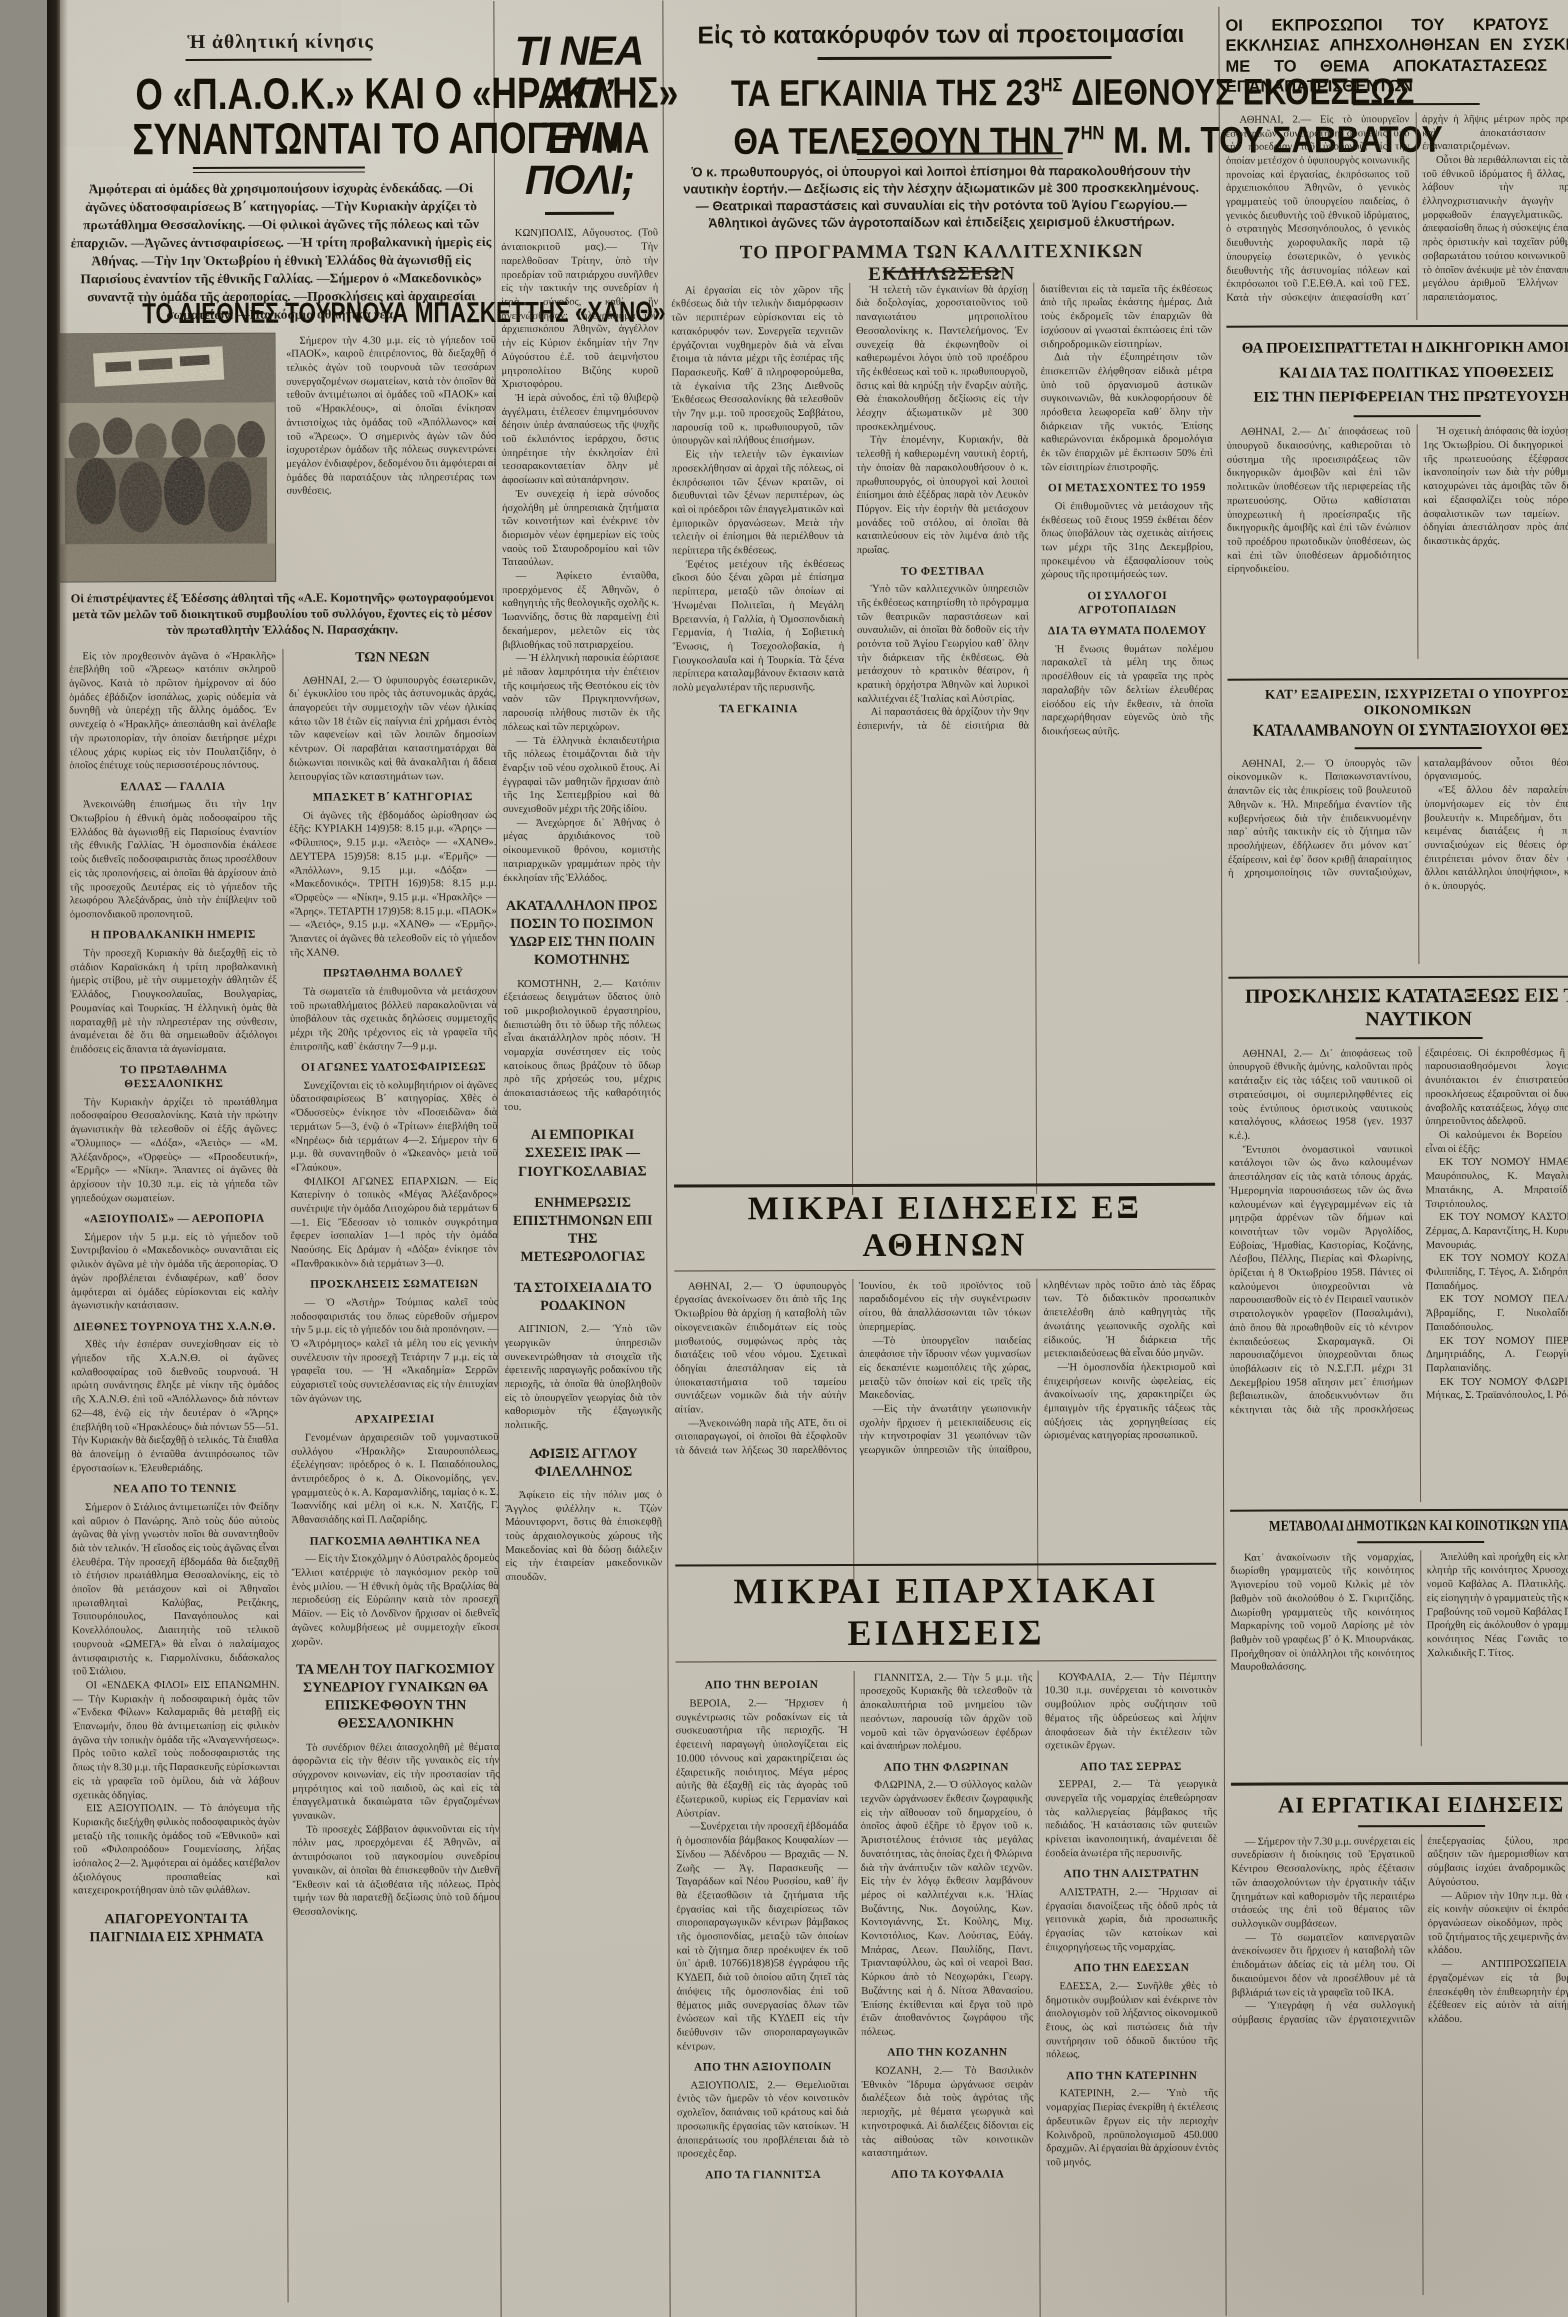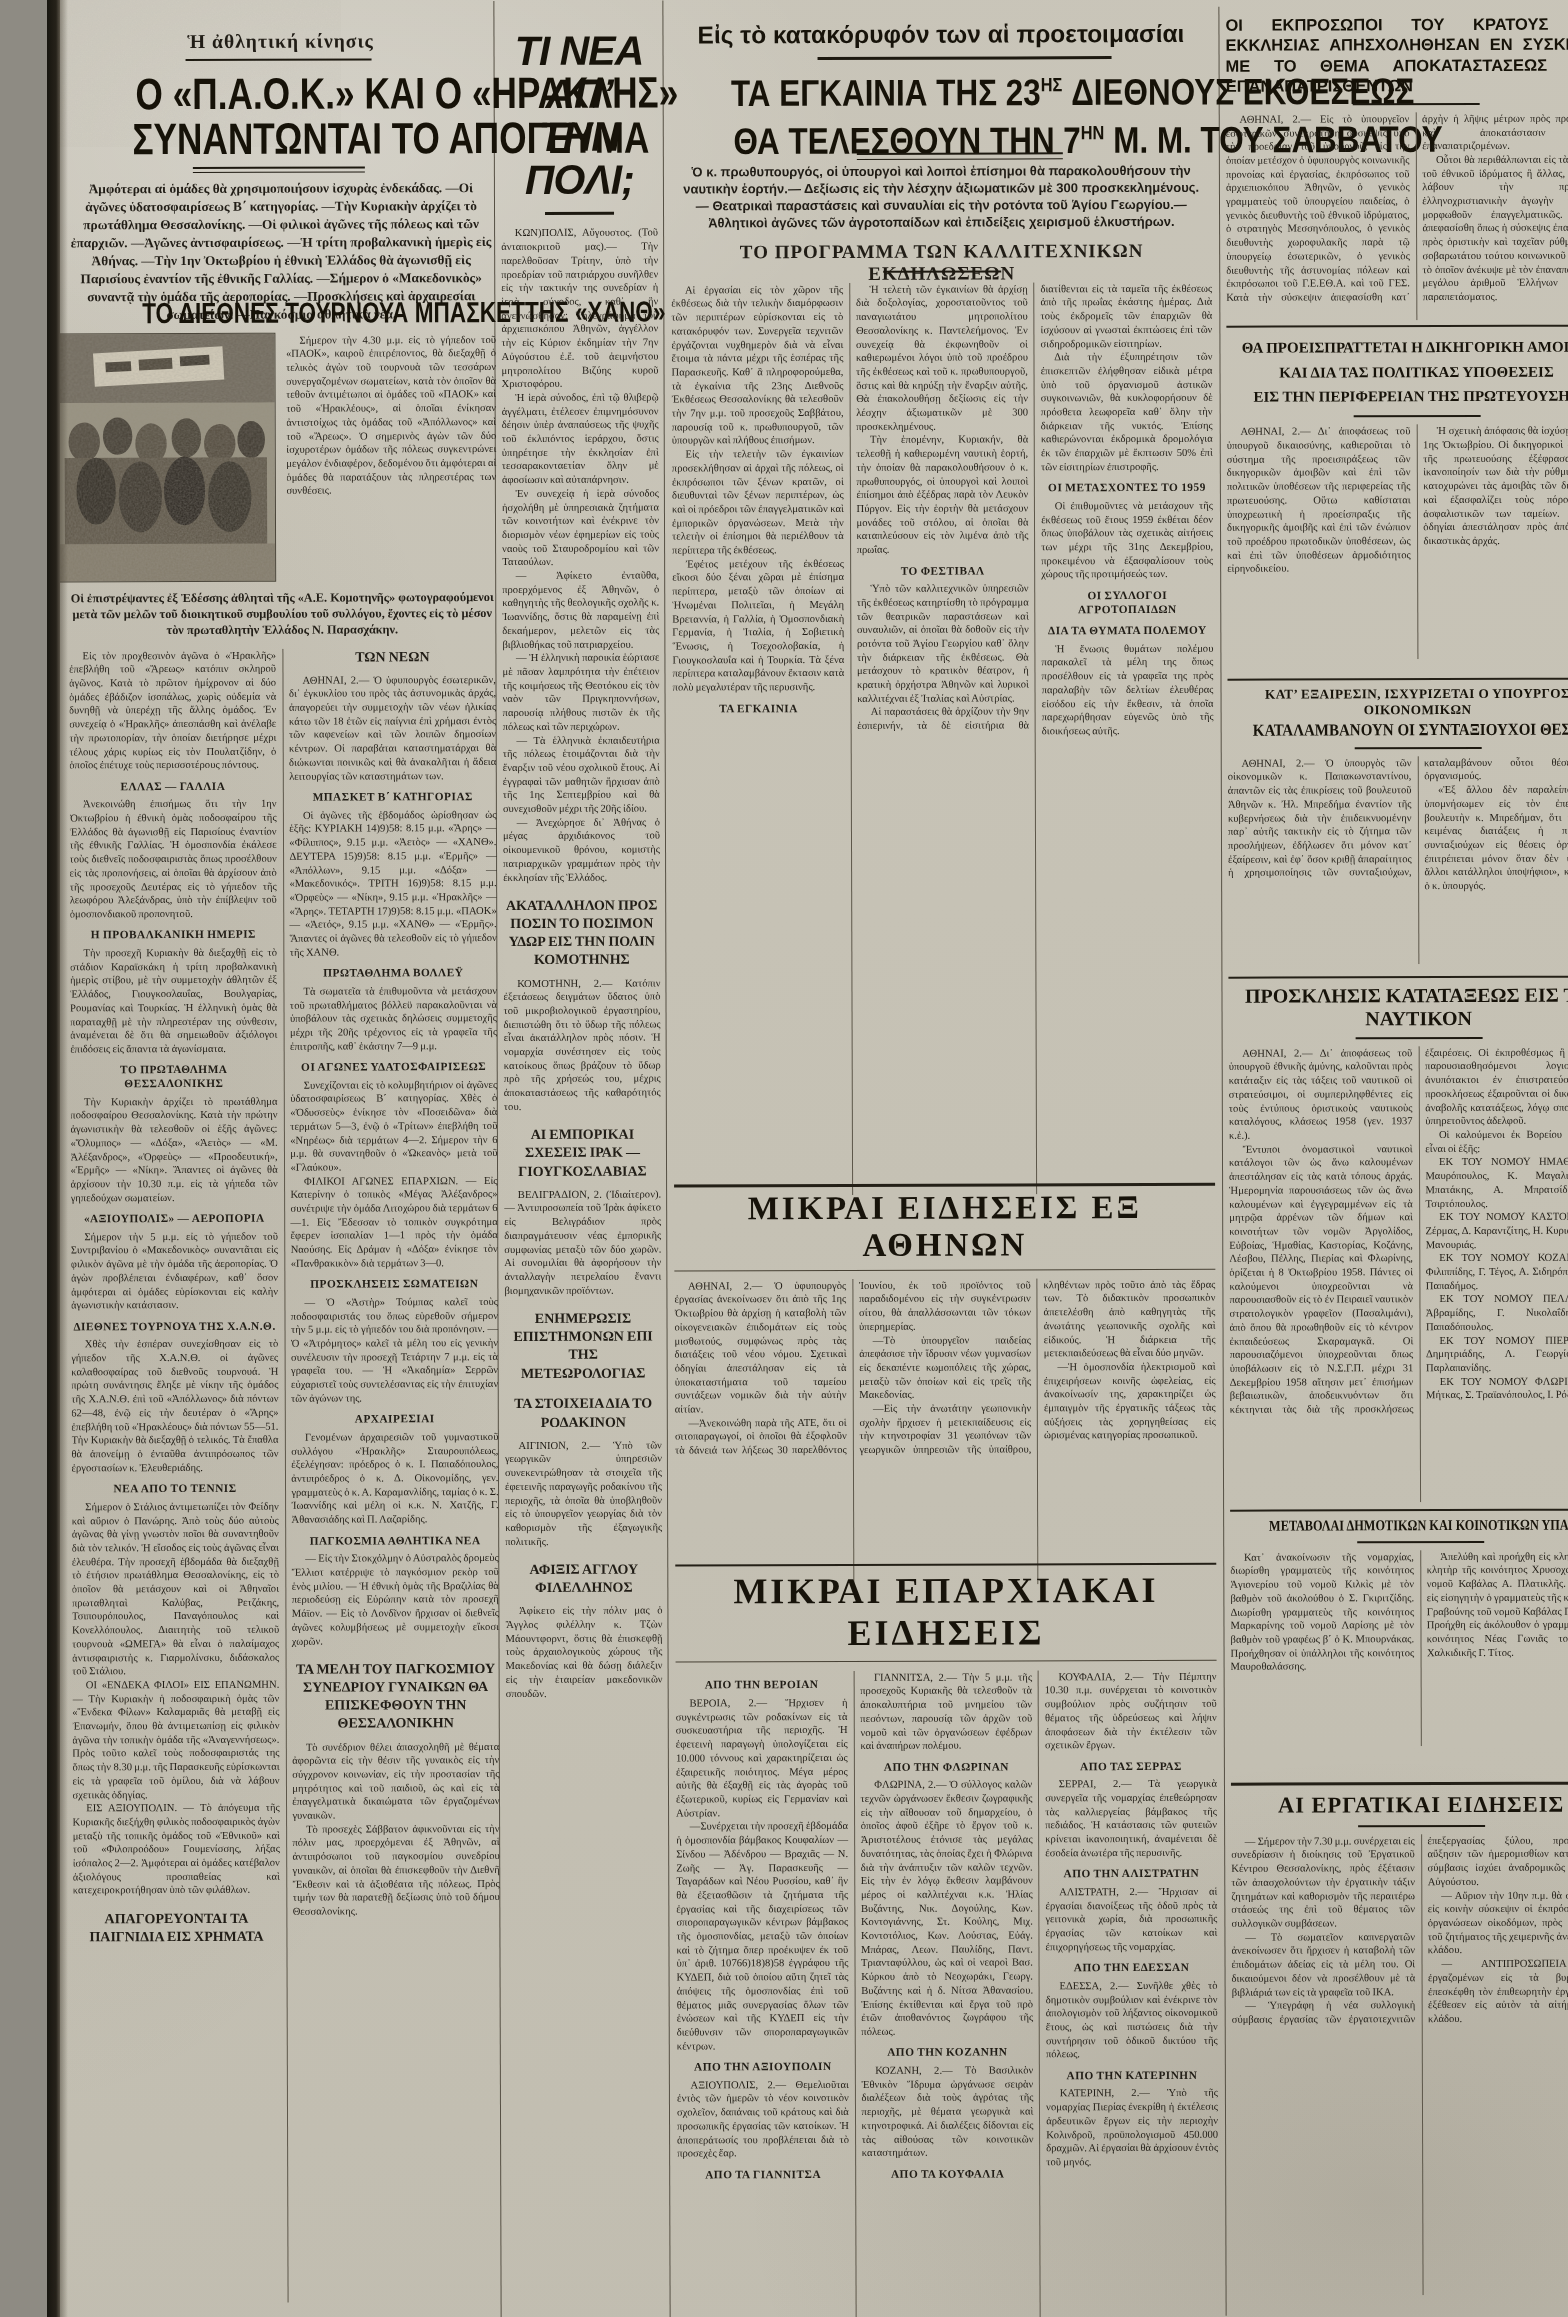--- a/index.html
+++ b/index.html
@@ -170,21 +170,20 @@
           <div class="bp p">ΚΩΝ)ΠΟΛΙΣ, Αὔγουστος. (Τοῦ ἀνταποκριτοῦ μας).— Τὴν παρελθοῦσαν Τρίτην, ὑπὸ τὴν προεδρίαν τοῦ πατριάρχου συνῆλθεν εἰς τὴν τακτικήν της συνεδρίαν ἡ ἱερὰ σύνοδος, καθ᾽ ἣν ἀνεγνώσθησαν: Τηλεγράφημα τοῦ ἀρχιεπισκόπου Ἀθηνῶν, ἀγγέλλον τὴν εἰς Κύριον ἐκδημίαν τὴν 7ην Αὐγούστου ἐ.ἔ. τοῦ ἀειμνήστου μητροπολίτου Βιζύης κυροῦ Χριστοφόρου.</div>
           <div class="bp p">Ἡ ἱερὰ σύνοδος, ἐπὶ τῷ θλιβερῷ ἀγγέλματι, ἐτέλεσεν ἐπιμνημόσυνον δέησιν ὑπὲρ ἀναπαύσεως τῆς ψυχῆς τοῦ ἐκλιπόντος ἱεράρχου, ὅστις ὑπηρέτησε τὴν ἐκκλησίαν ἐπὶ τεσσαρακονταετίαν ὅλην μὲ ἀφοσίωσιν καὶ αὐταπάρνησιν.</div>
           <div class="bp p">Ἐν συνεχείᾳ ἡ ἱερὰ σύνοδος ἠσχολήθη μὲ ὑπηρεσιακὰ ζητήματα τῶν κοινοτήτων καὶ ἐνέκρινε τὸν διορισμὸν νέων ἐφημερίων εἰς τοὺς ναοὺς τοῦ Σταυροδρομίου καὶ τῶν Ταταούλων.</div>
           <div class="bp p">— Ἀφίκετο ἐνταῦθα, προερχόμενος ἐξ Ἀθηνῶν, ὁ καθηγητὴς τῆς θεολογικῆς σχολῆς κ. Ἰωαννίδης, ὅστις θὰ παραμείνῃ ἐπὶ δεκαήμερον, μελετῶν εἰς τὰς βιβλιοθήκας τοῦ πατριαρχείου.</div>
           <div class="bp p">— Ἡ ἑλληνικὴ παροικία ἑώρτασε μὲ πᾶσαν λαμπρότητα τὴν ἐπέτειον τῆς κοιμήσεως τῆς Θεοτόκου εἰς τὸν ναὸν τῶν Πριγκηποννήσων, παρουσίᾳ πλήθους πιστῶν ἐκ τῆς πόλεως καὶ τῶν περιχώρων.</div>
           <div class="bp p">— Τὰ ἑλληνικὰ ἐκπαιδευτήρια τῆς πόλεως ἑτοιμάζονται διὰ τὴν ἔναρξιν τοῦ νέου σχολικοῦ ἔτους. Αἱ ἐγγραφαὶ τῶν μαθητῶν ἤρχισαν ἀπὸ τῆς 1ης Σεπτεμβρίου καὶ θὰ συνεχισθοῦν μέχρι τῆς 20ῆς ἰδίου.</div>
           <div class="bp p">— Ἀνεχώρησε δι᾽ Ἀθήνας ὁ μέγας ἀρχιδιάκονος τοῦ οἰκουμενικοῦ θρόνου, κομιστὴς πατριαρχικῶν γραμμάτων πρὸς τὴν ἐκκλησίαν τῆς Ἑλλάδος.</div>
           <div class="bp sub2">ΑΚΑΤΑΛΛΗΛΟΝ ΠΡΟΣ ΠΟΣΙΝ ΤΟ ΠΟΣΙΜΟΝ ΥΔΩΡ ΕΙΣ ΤΗΝ ΠΟΛΙΝ ΚΟΜΟΤΗΝΗΣ</div>
           <div class="bp p">ΚΟΜΟΤΗΝΗ, 2.— Κατόπιν ἐξετάσεως δειγμάτων ὕδατος ὑπὸ τοῦ μικροβιολογικοῦ ἐργαστηρίου, διεπιστώθη ὅτι τὸ ὕδωρ τῆς πόλεως εἶναι ἀκατάλληλον πρὸς πόσιν. Ἡ νομαρχία συνέστησεν εἰς τοὺς κατοίκους ὅπως βράζουν τὸ ὕδωρ πρὸ τῆς χρήσεώς του, μέχρις ἀποκαταστάσεως τῆς καθαρότητός του.</div>
           <div class="bp sub2">ΑΙ ΕΜΠΟΡΙΚΑΙ ΣΧΕΣΕΙΣ ΙΡΑΚ — ΓΙΟΥΓΚΟΣΛΑΒΙΑΣ</div>
-          <div class="bp p">ΒΕΛΙΓΡΑΔΙΟΝ, 2. (Ἰδιαίτερον).— Ἀντιπροσωπεία τοῦ Ἰρὰκ ἀφίκετο εἰς Βελιγράδιον πρὸς διαπραγμάτευσιν νέας ἐμπορικῆς συμφωνίας μεταξὺ τῶν δύο χωρῶν. Αἱ συνομιλίαι θὰ ἀφορήσουν τὴν ἀνταλλαγὴν πετρελαίου ἔναντι βιομηχανικῶν προϊόντων.</div>
           <div class="bp sub2">ΕΝΗΜΕΡΩΣΙΣ ΕΠΙΣΤΗΜΟΝΩΝ ΕΠΙ ΤΗΣ ΜΕΤΕΩΡΟΛΟΓΙΑΣ</div>
           <div class="bp sub2">ΤΑ ΣΤΟΙΧΕΙΑ ΔΙΑ ΤΟ ΡΟΔΑΚΙΝΟΝ</div>
           <div class="bp p">ΑΙΓΙΝΙΟΝ, 2.— Ὑπὸ τῶν γεωργικῶν ὑπηρεσιῶν συνεκεντρώθησαν τὰ στοιχεῖα τῆς ἐφετεινῆς παραγωγῆς ροδακίνου τῆς περιοχῆς, τὰ ὁποῖα θὰ ὑποβληθοῦν εἰς τὸ ὑπουργεῖον γεωργίας διὰ τὸν καθορισμὸν τῆς ἐξαγωγικῆς πολιτικῆς.</div>
           <div class="bp sub2">ΑΦΙΞΙΣ ΑΓΓΛΟΥ ΦΙΛΕΛΛΗΝΟΣ</div>
           <div class="bp p">Ἀφίκετο εἰς τὴν πόλιν μας ὁ Ἄγγλος φιλέλλην κ. Τζὼν Μάουντφορντ, ὅστις θὰ ἐπισκεφθῇ τοὺς ἀρχαιολογικοὺς χώρους τῆς Μακεδονίας καὶ θὰ δώσῃ διάλεξιν εἰς τὴν ἑταιρείαν μακεδονικῶν σπουδῶν.</div>
         </div>
     </section>
 
     <section class="sec" style="left:627px;top:13.7px;width:541px;height:1166px">
       <div class="f-kick">Εἰς τὸ κατακόρυφόν των αἱ προετοιμασίαι</div>

